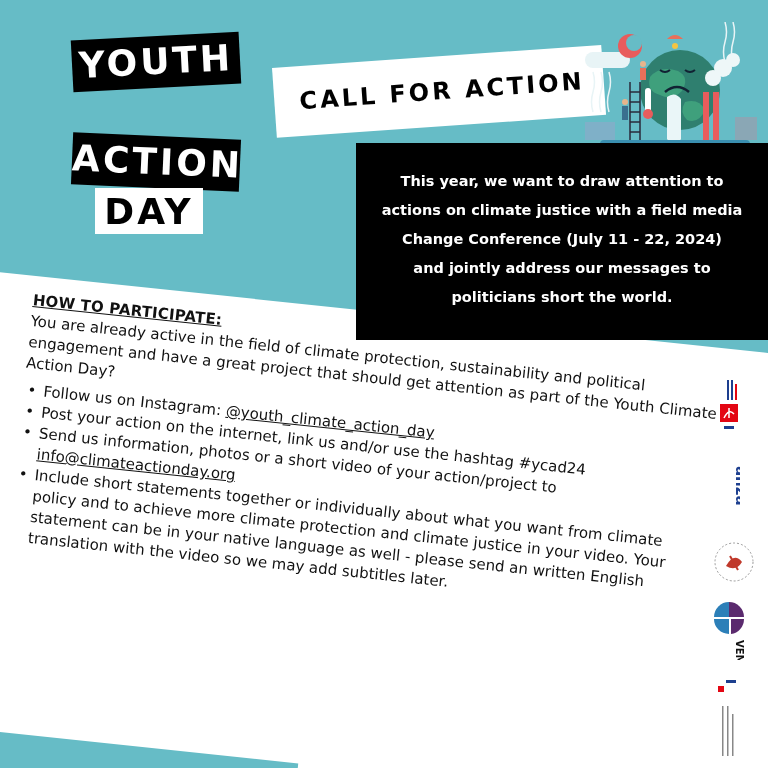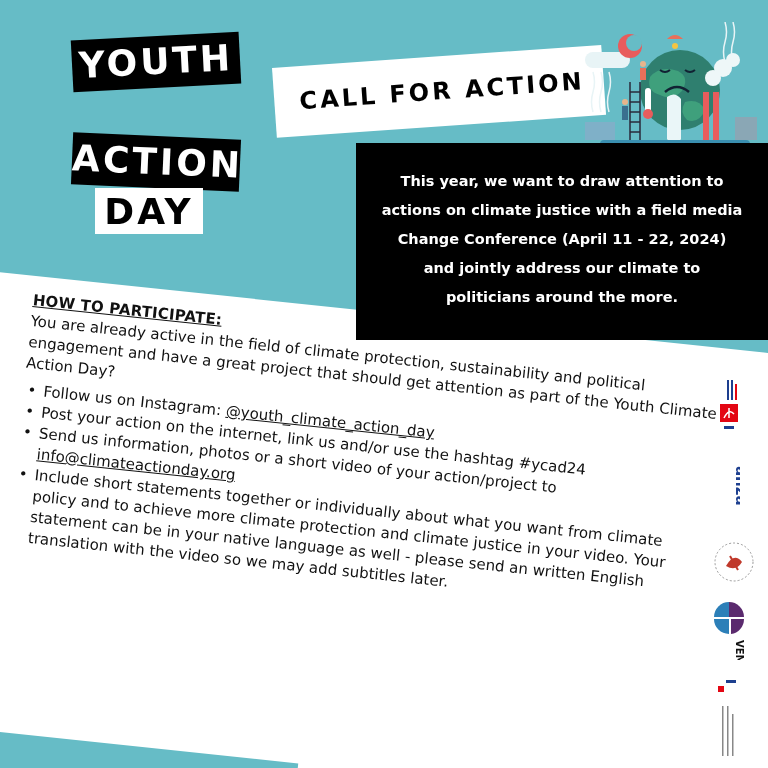--- a/index.html
+++ b/index.html
@@ -188,23 +188,23 @@
 
       <rect x="15" y="118" width="150" height="8" rx="4" fill="#3a8fb0"></rect>
       <rect x="0" y="100" width="30" height="18" fill="#7fb0c8"></rect>
       <rect x="150" y="95" width="22" height="23" fill="#8aa7b5"></rect>
     </svg>
   </div>
 
   <div class="intro-box">
     <div class="intro-line">This year, we want to draw attention to</div>
     <div class="intro-line">actions on climate justice with a field media</div>
-    <div class="intro-line">Change Conference (April 11 - 22, 2024)</div>
-    <div class="intro-line">and jointly address our climate to</div>
-    <div class="intro-line">politicians around the more.</div>
+    <div class="intro-line">Change Conference (July 11 - 22, 2024)</div>
+    <div class="intro-line">and jointly address our messages to</div>
+    <div class="intro-line">politicians short the world.</div>
   </div>
 
   <div class="card"></div>
 
   <div class="card-content">
     <div class="hp-heading">HOW TO PARTICIPATE:</div>
     <p>You are already active in the field of climate protection, sustainability and political engagement and have a great project that should get attention as part of the Youth Climate Action Day?</p>
     <ul class="bullets">
       <li>
         <span>Follow us on Instagram: </span><a class="link">@youth_climate_action_day</a>

